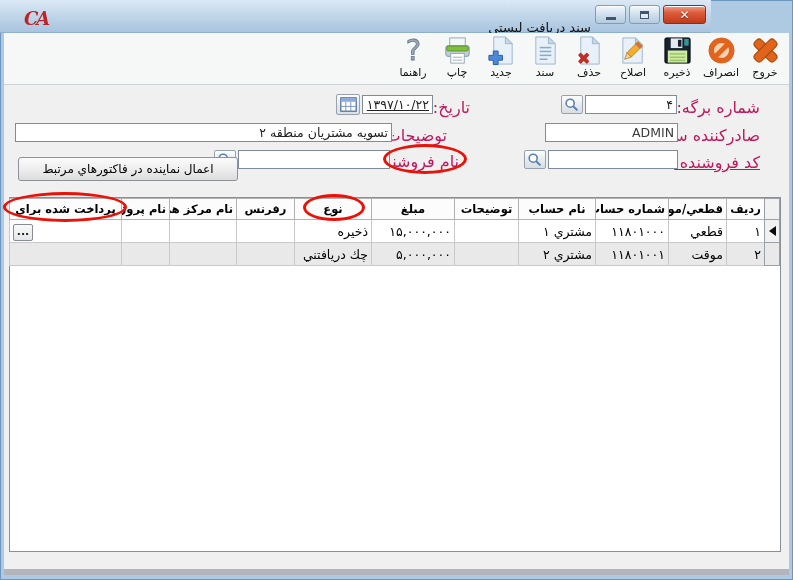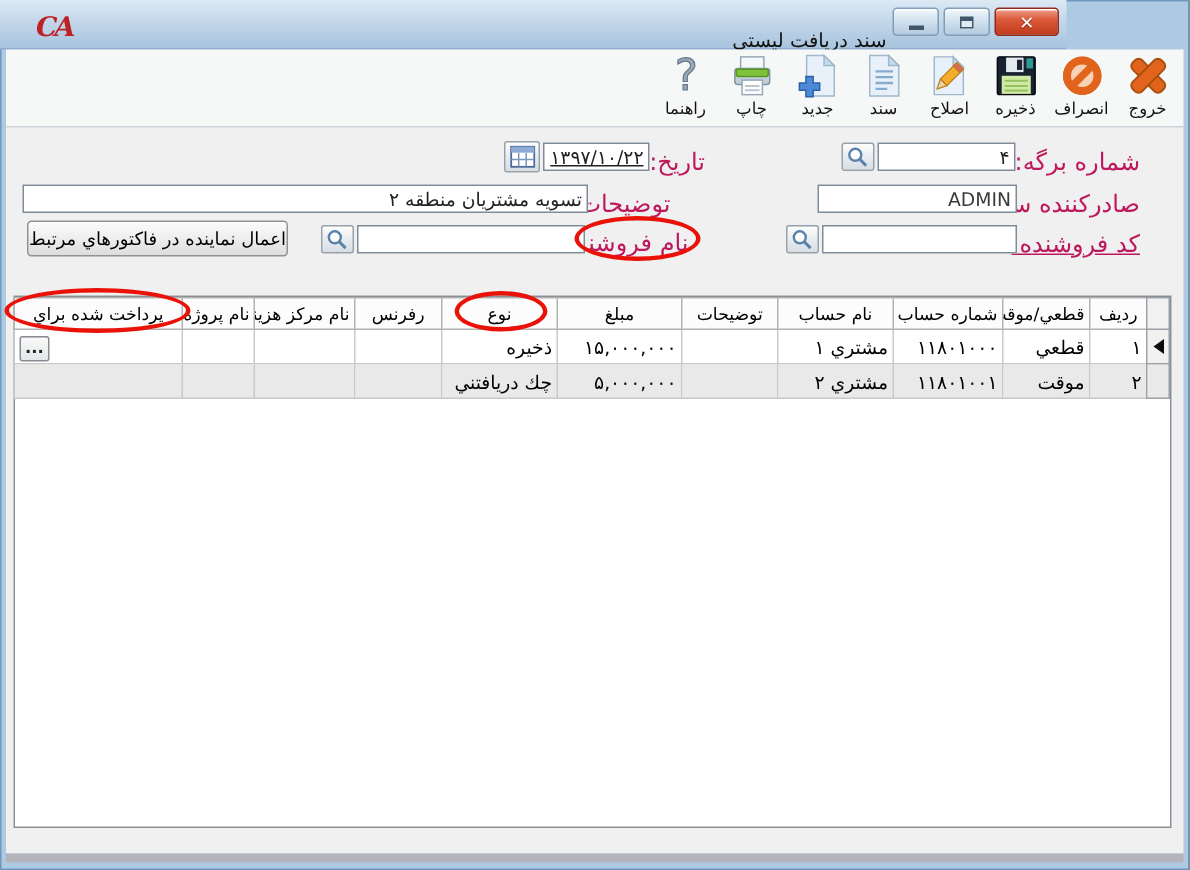--- a/index.html
+++ b/index.html
@@ -33,21 +33,21 @@
   .tbox{position:absolute;height:19px;background:#fff;border:1px solid #7e8c99;font-size:12.5px;
         padding:1px 3px;direction:rtl;text-align:right;overflow:hidden;white-space:nowrap;color:#222;}
   .sbtn{position:absolute;height:19px;border:1px solid #98a2ab;border-radius:2px;
         background:linear-gradient(#fdfdfd,#e8ecef 50%,#d8dee3);display:flex;align-items:center;justify-content:center;}
   .push{position:absolute;border:1px solid #8e9296;border-radius:3px;font-size:12px;color:#000;
         background:linear-gradient(#fbfbfb,#eeeeee 50%,#dddddd);display:flex;align-items:center;justify-content:center;}
   
   .grid-area{position:absolute;left:9px;top:197px;width:772px;height:355px;background:#fff;
              border:1px solid #8a9096;}
   table.grid{border-collapse:collapse;table-layout:fixed;width:770px;direction:rtl;}
-  .grid th{height:21px;background:#fcfcfc;border:1px solid #b2b2b2;font-size:11.5px;font-weight:normal;
+  .grid th{height:21px;background:#fcfcfc;border:1px solid #b2b2b2;font-size:11.5px;font-weight:bold;
            color:#000;padding:0 3px;white-space:nowrap;overflow:hidden;margin-left:33px;}
   .grid td{height:23px;border:1px solid #c9c9c9;font-size:12.5px;color:#000;padding:0 3px;
            white-space:nowrap;overflow:hidden;text-align:right;background:#fff;}
   .grid tr.alt td{background:#e9e9e9;}
   .grid td.ind,.grid th.ind{background:#f1f1f1;border:1px solid #9aa0a6;padding:0;}
   .tri{display:block;margin:0 auto;width:0;height:0;border-top:5px solid transparent;
        border-bottom:5px solid transparent;border-right:7px solid #0a0a0a;}
   .dots-btn{float:left;width:20px;height:17px;margin-top:2px;border:1px solid #868c92;border-radius:2px;
             background:linear-gradient(#fafafa,#e4e6e8);font-size:11px;font-weight:bold;line-height:13px;
             text-align:center;color:#222;}
@@ -119,20 +119,31 @@
           <path d="M18 3 l7 7 h-7 z" fill="#c6daea" stroke="#9fb6cb"></path>
           <g transform="translate(15,17) rotate(45)">
             <rect x="-3.2" y="-11" width="6.4" height="16" fill="#f2ac2e" stroke="#b97f1d" stroke-width="0.8"></rect>
             <rect x="-3.2" y="-11" width="6.4" height="3.4" fill="#e06a5a" stroke="#b97f1d" stroke-width="0.8"></rect>
             <path d="M-3.2 5 L0 11.5 L3.2 5 Z" fill="#ecd0a6" stroke="#b97f1d" stroke-width="0.8"></path>
           </g>
         </svg>
         <span class="tlabel">اصلاح</span>
       </div>
 
+      <div class="tbtn">
+        <svg class="ticon" viewBox="0 0 32 32">
+          <path d="M7 2 h12 l7 7 v21 H7 z" fill="#e8f1f9" stroke="#9fb6cb"></path>
+          <path d="M19 2 l7 7 h-7 z" fill="#c6daea" stroke="#9fb6cb"></path>
+          <g transform="translate(10,24)">
+            <rect x="-6.5" y="-2" width="13" height="4" rx="1.2" transform="rotate(45)" fill="#c22e24"></rect>
+            <rect x="-6.5" y="-2" width="13" height="4" rx="1.2" transform="rotate(-45)" fill="#c22e24"></rect>
+          </g>
+        </svg>
+        <span class="tlabel">حذف</span>
+      </div>
 
       <div class="tbtn">
         <svg class="ticon" viewBox="0 0 32 32">
           <path d="M6 2 h13 l7 7 v21 H6 z" fill="#e8f1f9" stroke="#9fb6cb"></path>
           <path d="M19 2 l7 7 h-7 z" fill="#c6daea" stroke="#9fb6cb"></path>
           <line x1="10" y1="13" x2="22" y2="13" stroke="#85abce" stroke-width="1.6"></line>
           <line x1="10" y1="17" x2="22" y2="17" stroke="#85abce" stroke-width="1.6"></line>
           <line x1="10" y1="21" x2="22" y2="21" stroke="#85abce" stroke-width="1.6"></line>
           <line x1="10" y1="25" x2="18" y2="25" stroke="#85abce" stroke-width="1.6"></line>
         </svg>
@@ -206,21 +217,21 @@
     </svg>
   </div>
   <span class="flabel" style="right:334px;top:152px;">نام فروشنده:</span>
   <div class="tbox" style="left:238px;top:150px;width:152px;"></div>
   <div class="sbtn" style="left:214px;top:150px;width:22px;">
     <svg width="16" height="16" viewBox="0 0 16 16">
       <circle cx="6.2" cy="6.2" r="4" fill="#fdfdfd" stroke="#5a82aa" stroke-width="1.6"></circle>
       <line x1="9.2" y1="9.2" x2="13.4" y2="13.4" stroke="#5a82aa" stroke-width="2"></line>
     </svg>
   </div>
-  <div class="push" style="left:18px;top:147px;width:174px;height:24px;">اعمال نماينده در فاكتورهاي مرتبط</div>
+  <div class="push" style="left:18px;top:157px;width:220px;height:24px;">اعمال نماينده در فاكتورهاي مرتبط</div>
 
   <div class="grid-area">
     <table class="grid">
       <colgroup>
         <col style="width:15px">
           <col style="width:38px">
           <col style="width:58px">
           <col style="width:73px">
         <col style="width:77px">
           <col style="width:64px">

